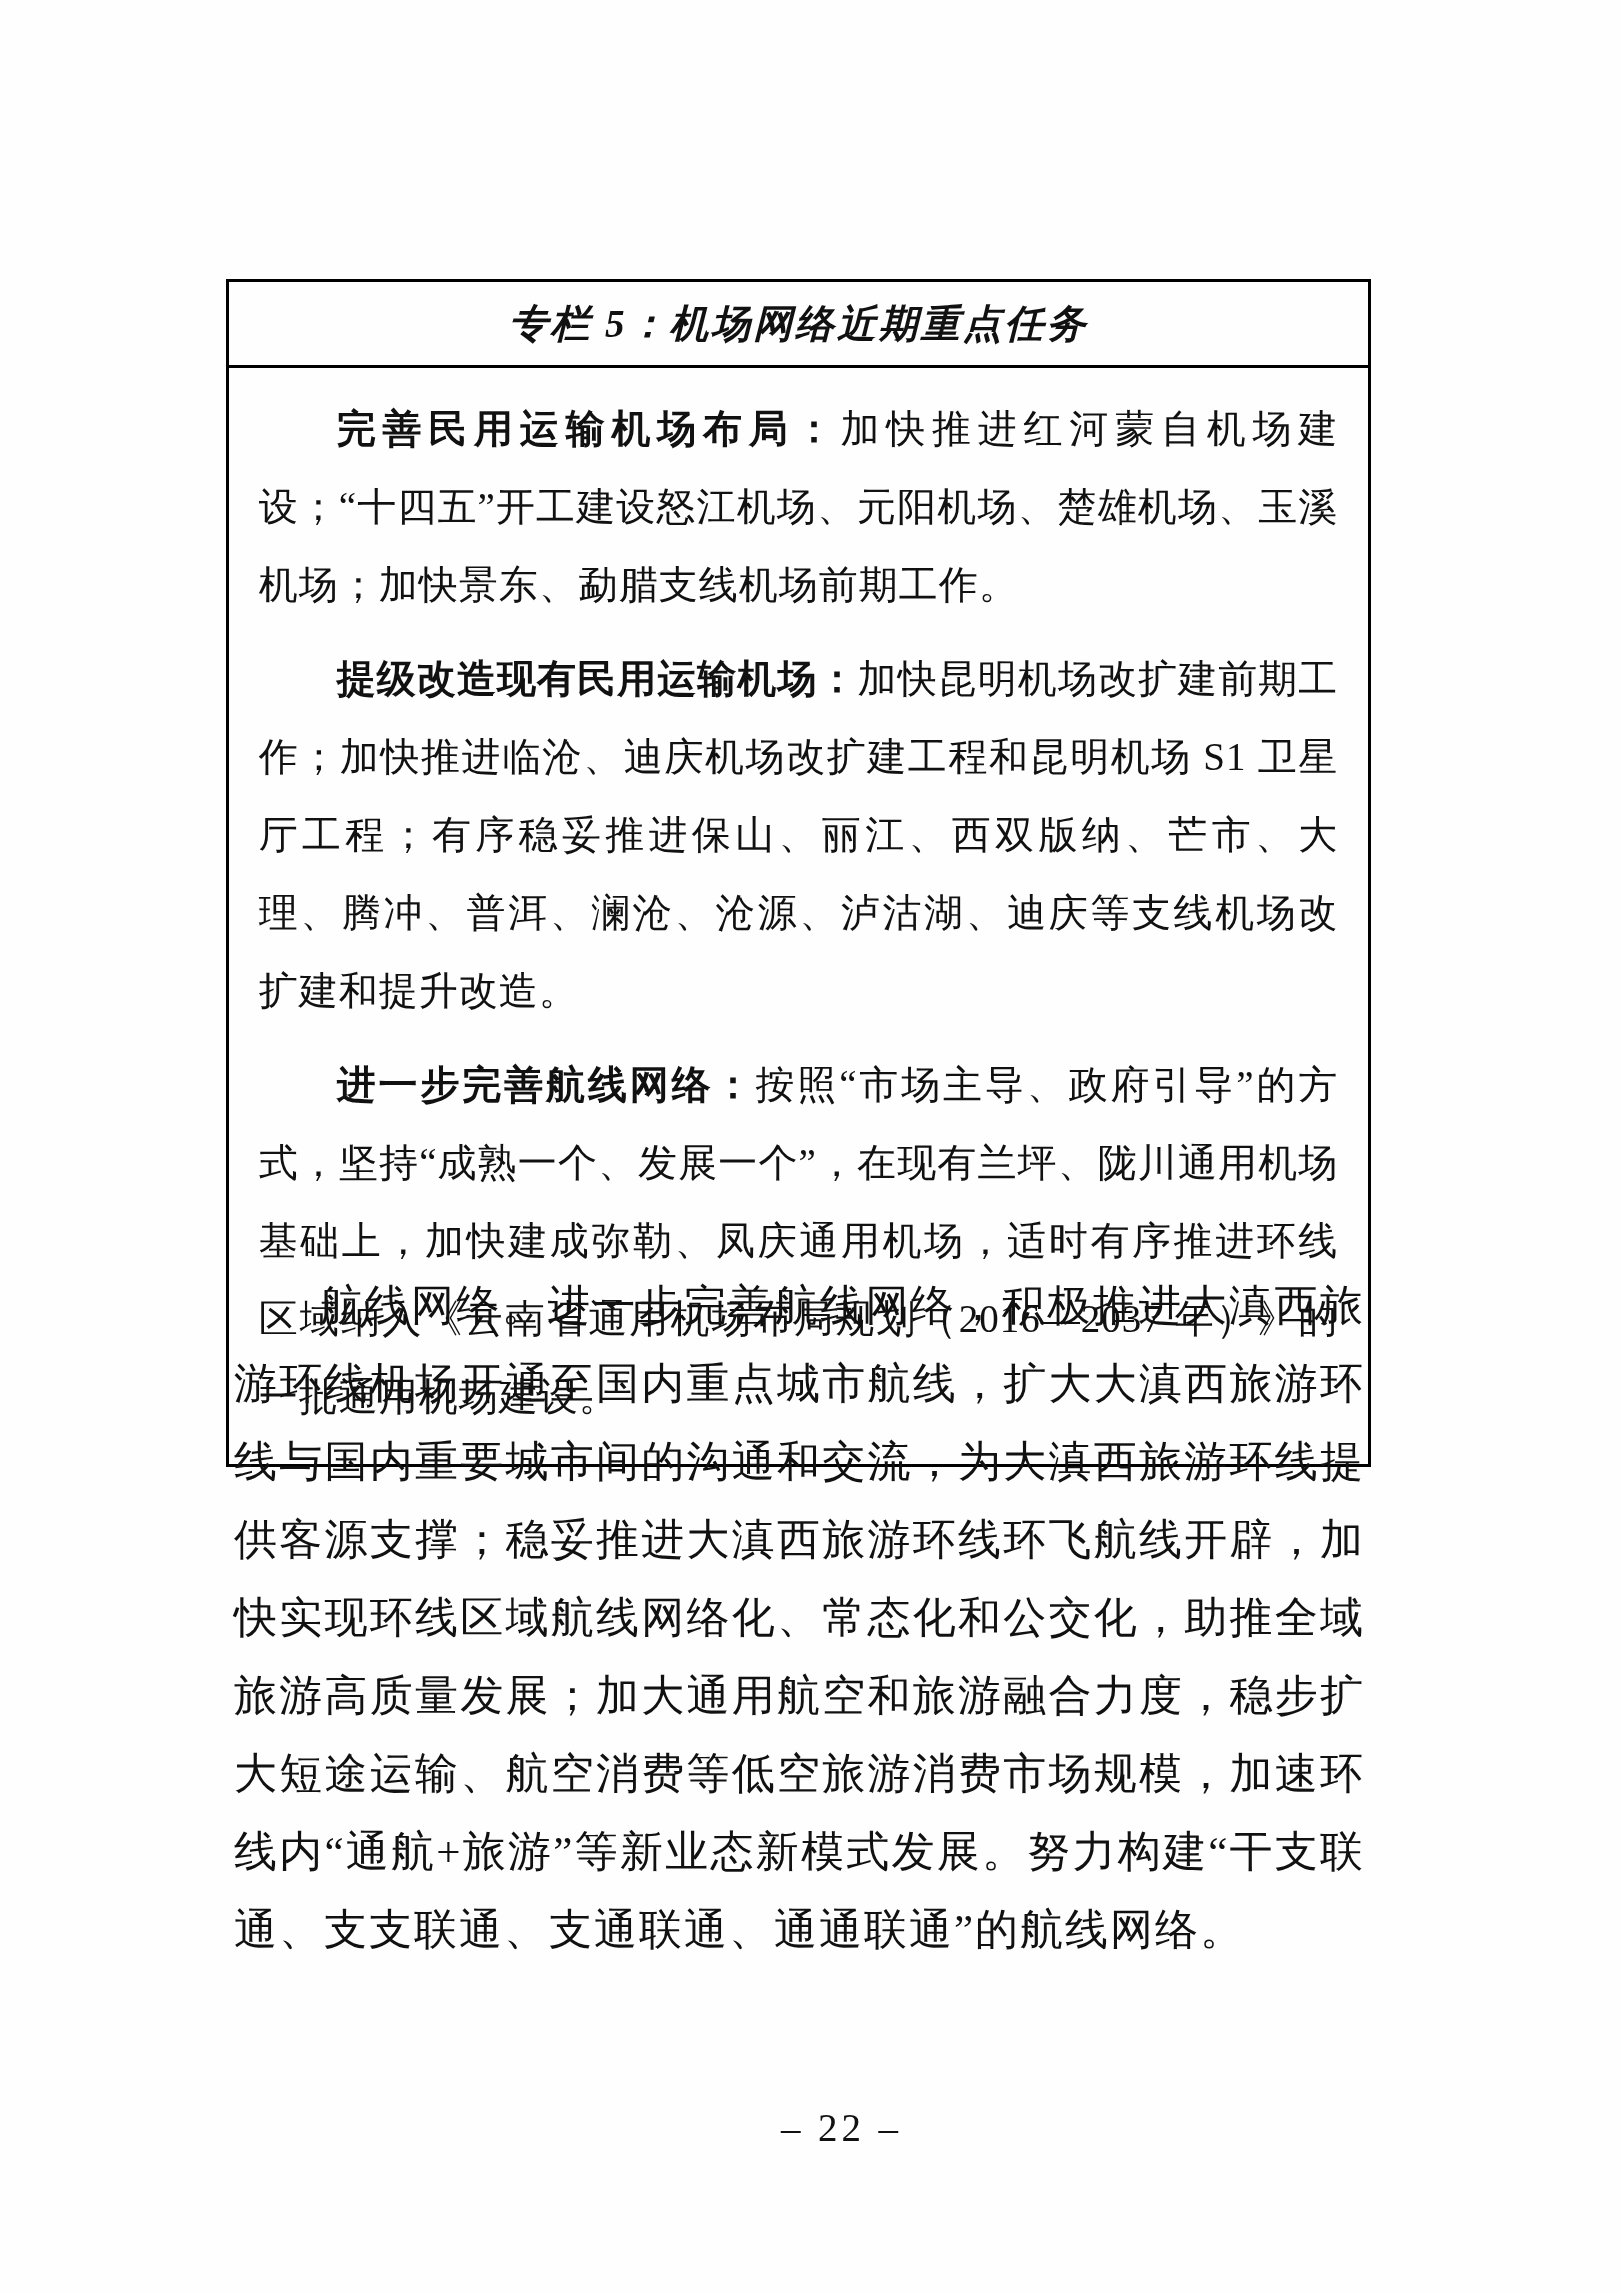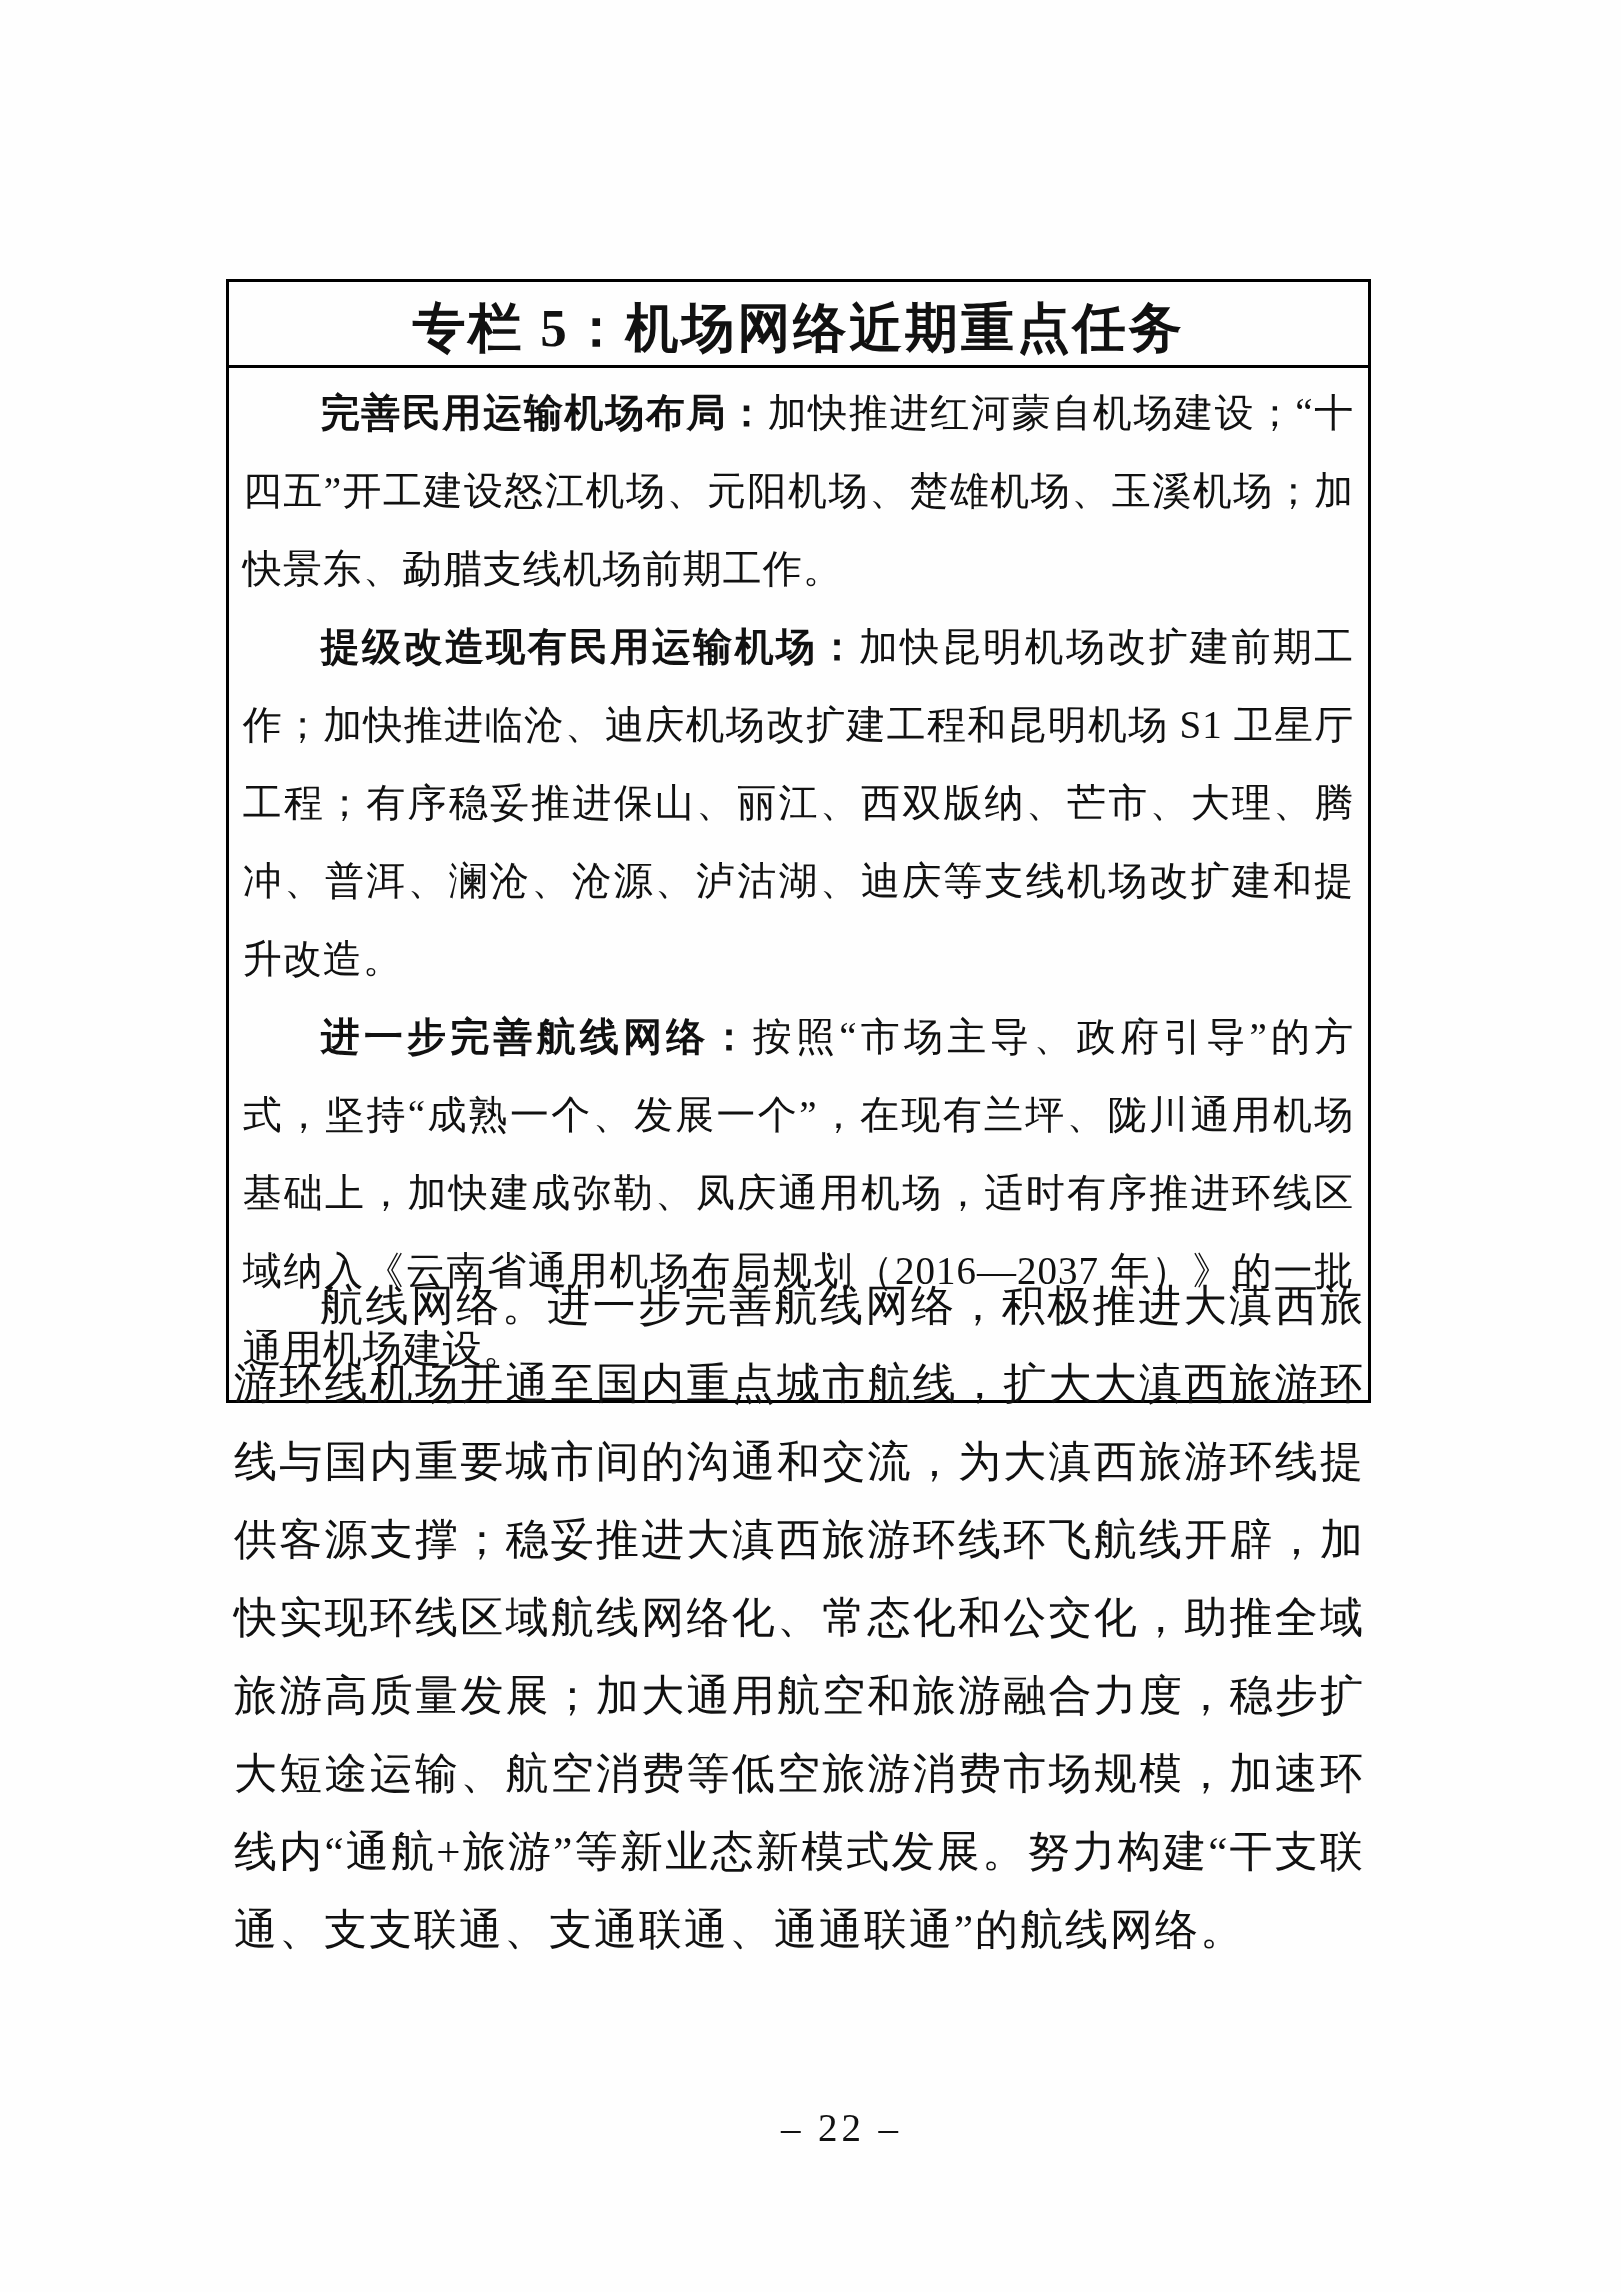--- a/index.html
+++ b/index.html
@@ -20,37 +20,38 @@
     top: 279px;
     width: 1145px;
     box-sizing: border-box;
     border: 3.9px solid #000;
     background: #fefefe;
   }
   .task-box-title {
     height: 83px;
     border-bottom: 3.9px solid #000;
     display: flex;
-    align-items: flex-end;
+    align-items: center;
     justify-content: center;
-    font-size: 53px;
+    font-size: 39px;
     font-weight: bold;
     letter-spacing: 2.9px;
     white-space: nowrap;
+    font-style: italic;
   }
   .task-box-body {
     padding: 5.9px 13.7px 11.8px 13.7px;
     font-size: 39px;
     line-height: 78px;
     text-align: justify;
     text-justify: inter-ideograph;
     letter-spacing: 1px;
   }
   .task-box-body p {
-    margin: 0;
+    margin: 16px;
     text-indent: 2em;
     font-family: Liberation Serif, serif;
   }
   .lead { font-weight: bold; }
 
   
   .body-block {
     position: absolute;
     left: 226px;
     top: 1259px;

